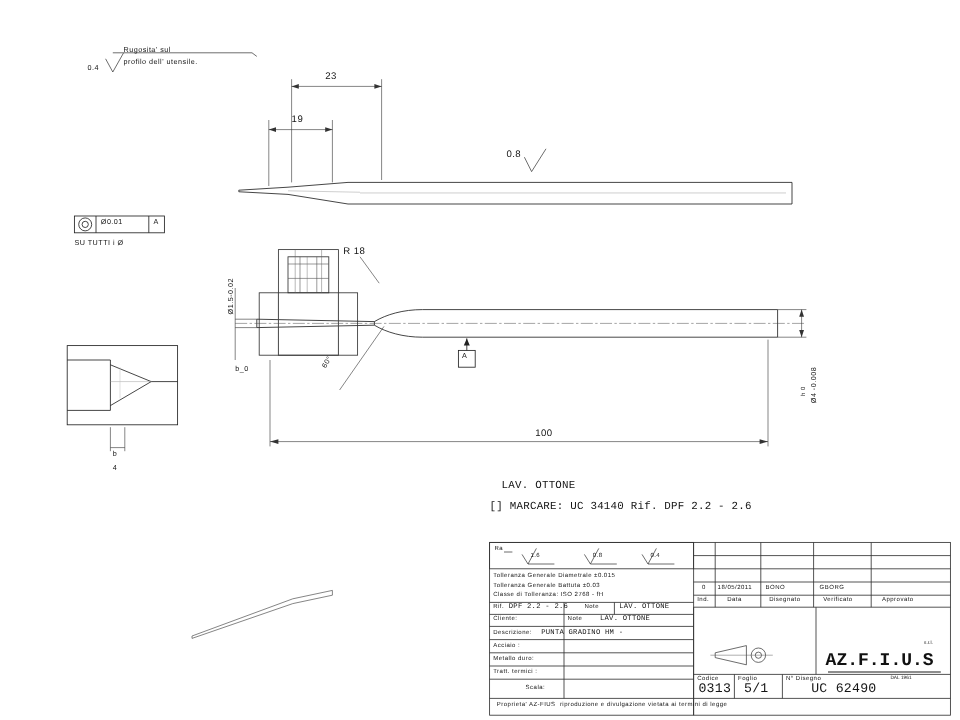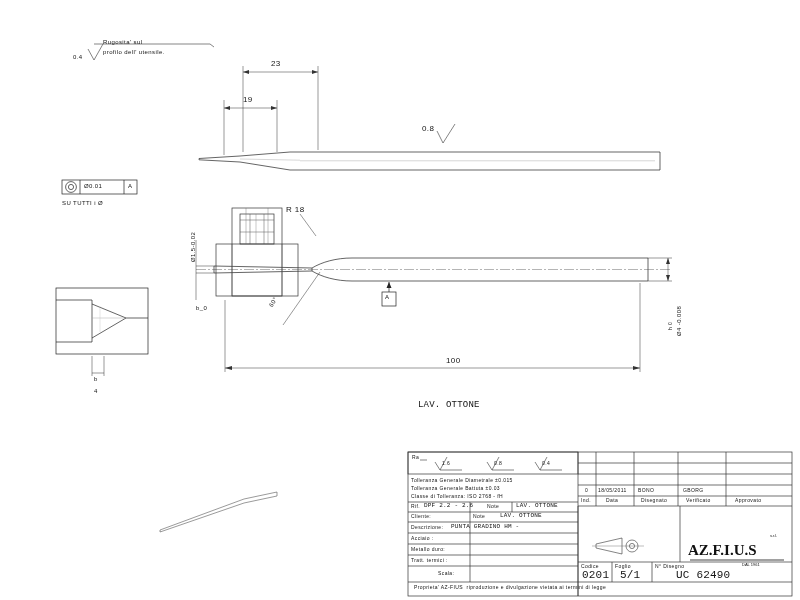--- a/index.html
+++ b/index.html
@@ -38,21 +38,21 @@
   .lbl.md { font-size: 9px; }
   .lbl.lg { font-size: 11px; }
   .rot90 { transform: rotate(-90deg); transform-origin: left top; }
   svg { display: block; }
   #drawing-svg {
     position: absolute;
     left: 0; top: 0;
   }
   .logo-text {
     position: absolute;
-    font-family: Liberation Serif, serif;
+    font-family: Liberation Mono, monospace;
     font-weight: bold;
     font-size: 15px;
     letter-spacing: 0px;
     color: #111;
   }
   .logo-sub {
     position: absolute;
     font-family: "Liberation Sans", sans-serif;
     font-size: 4px;
     color: #111;
@@ -297,20 +297,21 @@
   <div class="lbl xs rot90" style="left:668px; top:330px;">h 0</div>
   <div class="lbl sm" style="left:196px; top:305px;">b_0</div>
   <div class="lbl sm" style="left:268px; top:305px; transform:rotate(-60deg); transform-origin:left top;">60°</div>
   <div class="lbl sm" style="left:385px; top:294px;">A</div>
   <div class="lbl" style="left:423px; top:357px;margin-left:23px;">100</div>
 
   <div class="lbl sm" style="left:94px; top:376px;">b</div>
   <div class="lbl sm" style="left:94px; top:388px;">4</div>
 
   <div class="lbl mono md" style="left:418px; top:401px;">LAV. OTTONE</div>
+  <div class="lbl mono md" style="left:408px; top:418px;">[] MARCARE: UC 34140 Rif. DPF 2.2 - 2.6</div>
 
   <div class="lbl xs" style="left:412px; top:455px;">Ra</div>
   <div class="lbl xs" style="left:442px; top:461px;">1.6</div>
   <div class="lbl xs" style="left:494px; top:461px;">0.8</div>
   <div class="lbl xs" style="left:542px; top:461px;">0.4</div>
 
   <div class="lbl xs" style="left:411px; top:478px;">Tolleranza Generale Diametrale ±0.015</div>
   <div class="lbl xs" style="left:411px; top:486px;">Tolleranza Generale Battuta ±0.03</div>
   <div class="lbl xs" style="left:411px; top:494px;">Classe di Tolleranza: ISO 2768 - fH</div>
 
@@ -336,21 +337,21 @@
   <div class="lbl xs" style="left:641px; top:498px;">Disegnato</div>
   <div class="lbl xs" style="left:686px; top:498px;">Verificato</div>
   <div class="lbl xs" style="left:735px; top:498px;">Approvato</div>
 
   <div class="lbl xs" style="left:585px; top:488px;">0</div>
   <div class="lbl xs" style="left:598px; top:488px;">18/05/2011</div>
   <div class="lbl xs" style="left:638px; top:488px;">BONO</div>
   <div class="lbl xs" style="left:683px; top:488px;">GBORG</div>
 
   <div class="lbl xs" style="left:581px; top:564px;">Codice</div>
-  <div class="lbl mono lg" style="left:582px; top:570px;">0201</div>
+  <div class="lbl mono lg" style="left:582px; top:570px;">0313</div>
   <div class="lbl xs" style="left:615px; top:564px;">Foglio</div>
   <div class="lbl mono lg" style="left:620px; top:570px;">5/1</div>
   <div class="lbl xs" style="left:655px; top:564px;">N° Disegno</div>
   <div class="lbl mono lg" style="left:676px; top:570px;">UC 62490</div>
 
   <div class="logo-text" style="left:688px; top:542px;">AZ.F.I.U.S</div>
   <div class="logo-sub" style="left:770px; top:533px;">s.r.l.</div>
   <div class="logo-sub" style="left:742px; top:562px;">DAL 1961</div>
 
   <div class="lbl xs" style="left:414px; top:585px;">Proprieta' AZ-FIUS  riproduzione e divulgazione vietata ai termini di legge</div>

